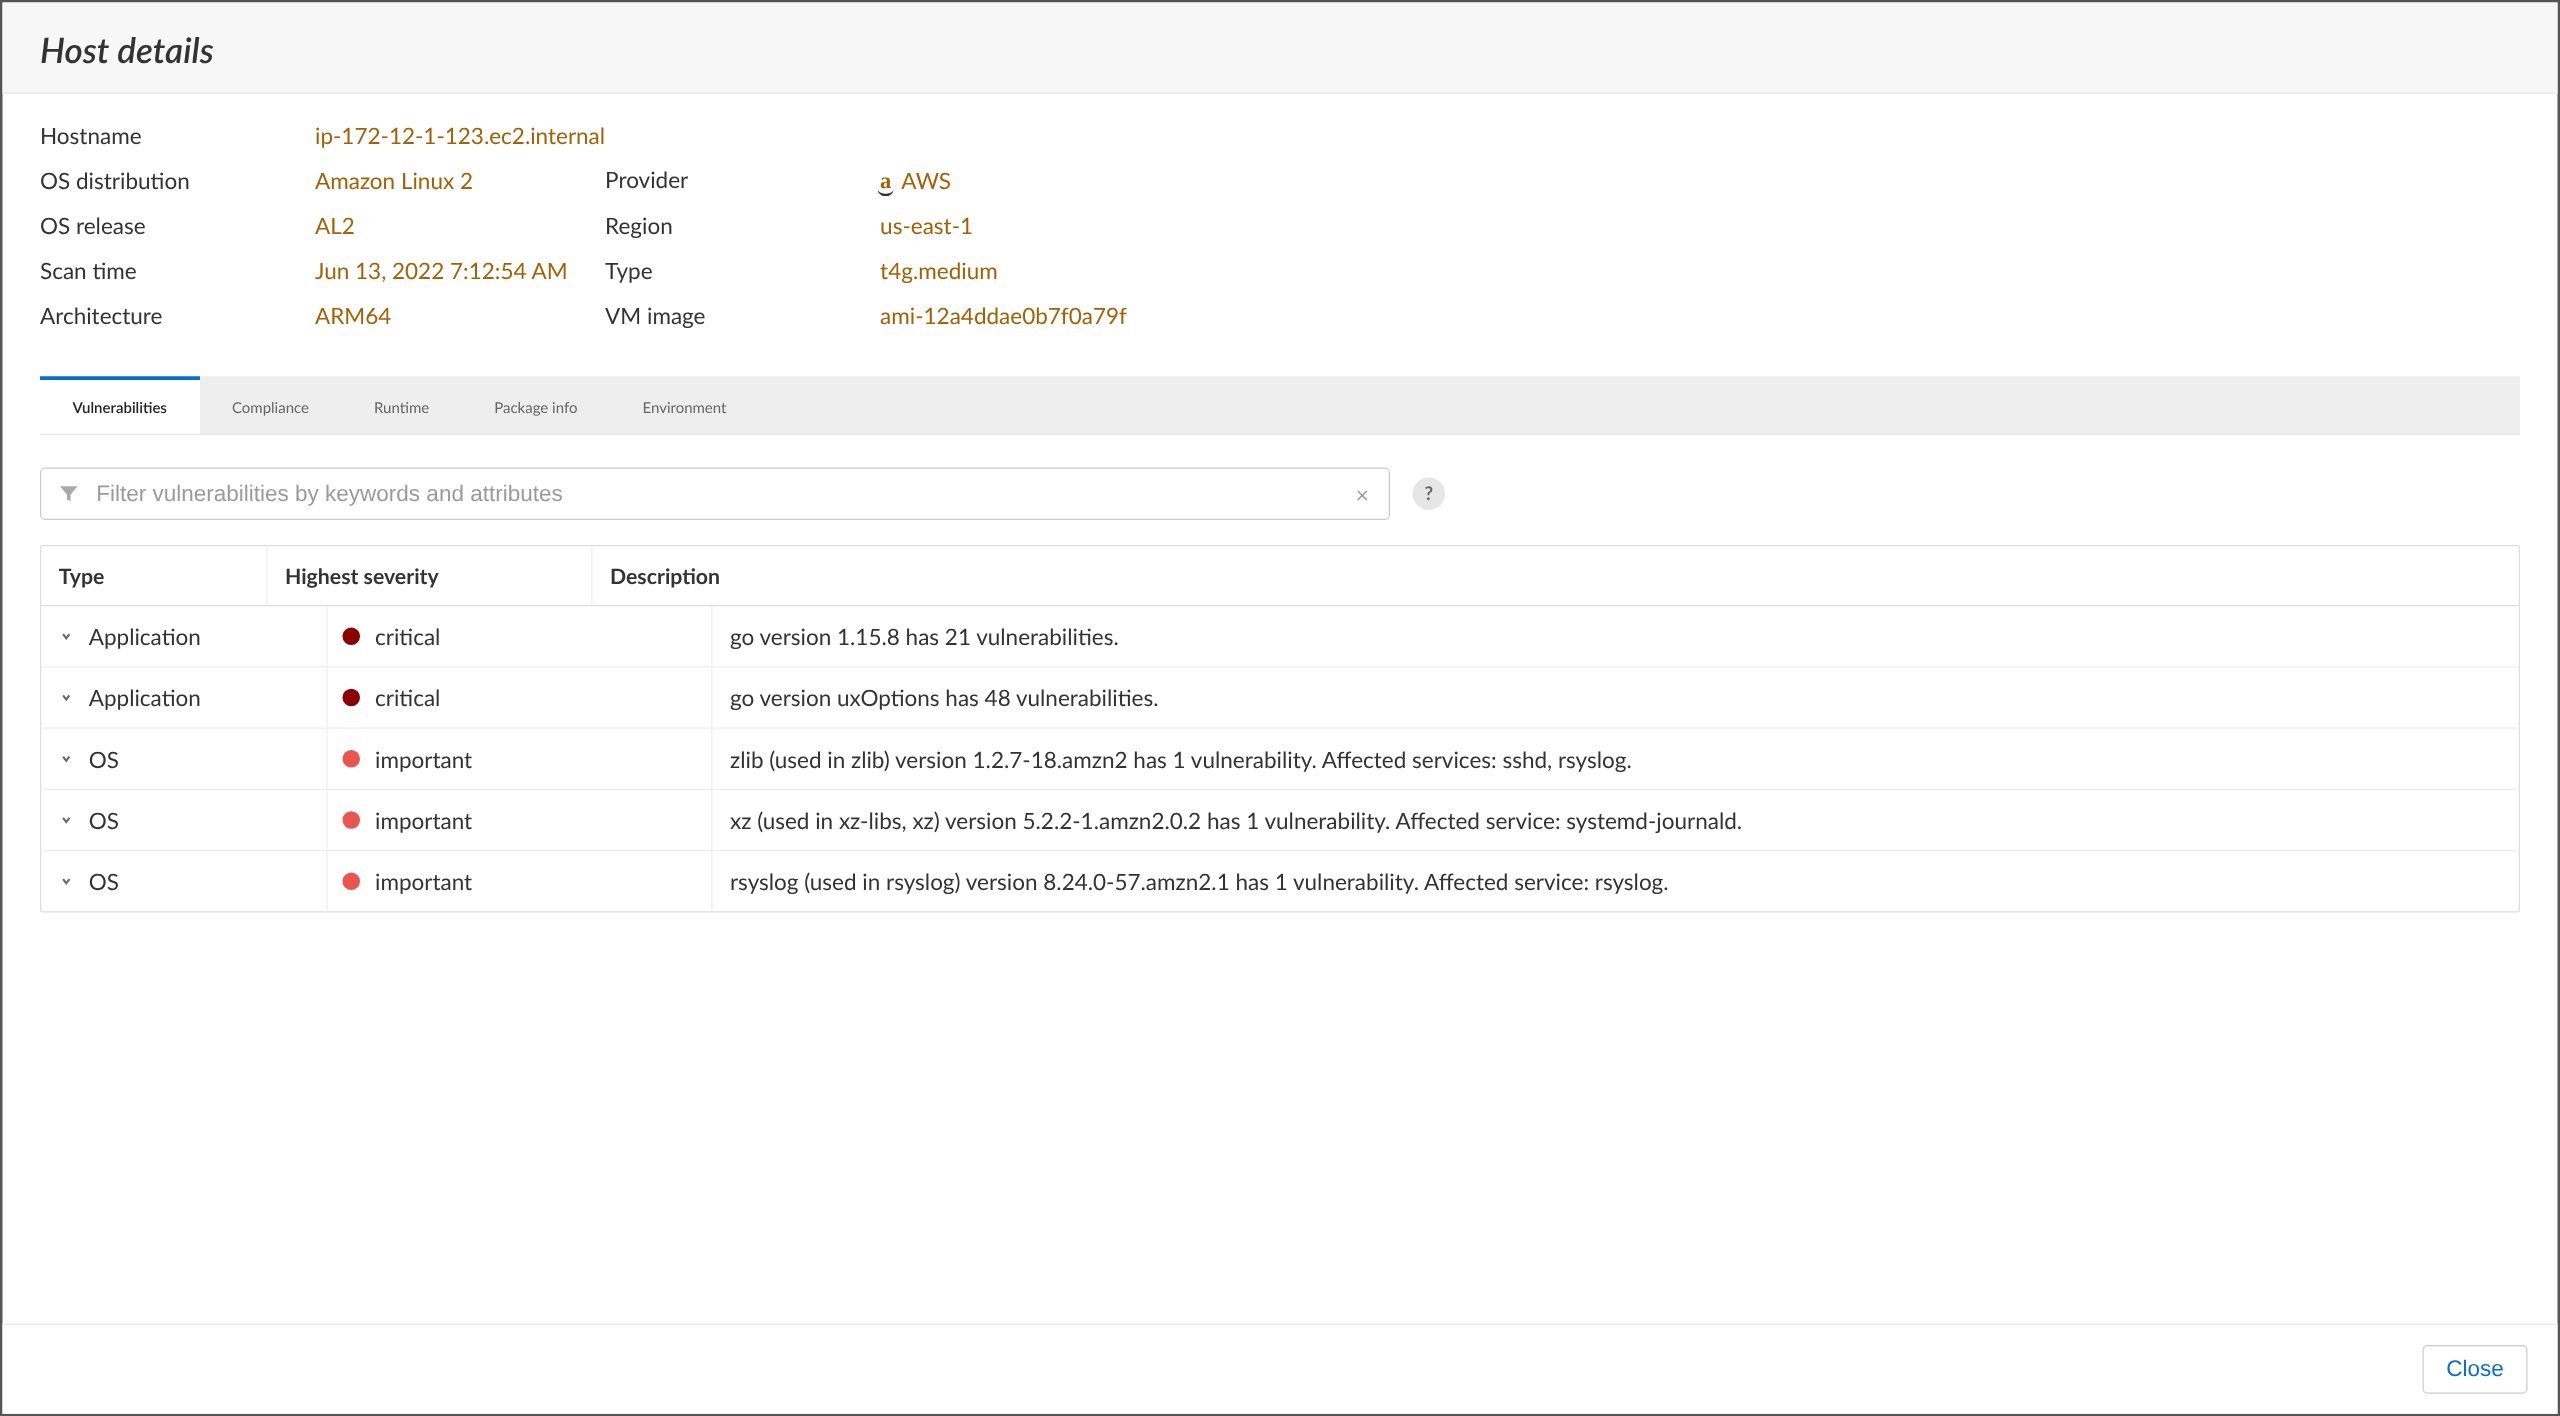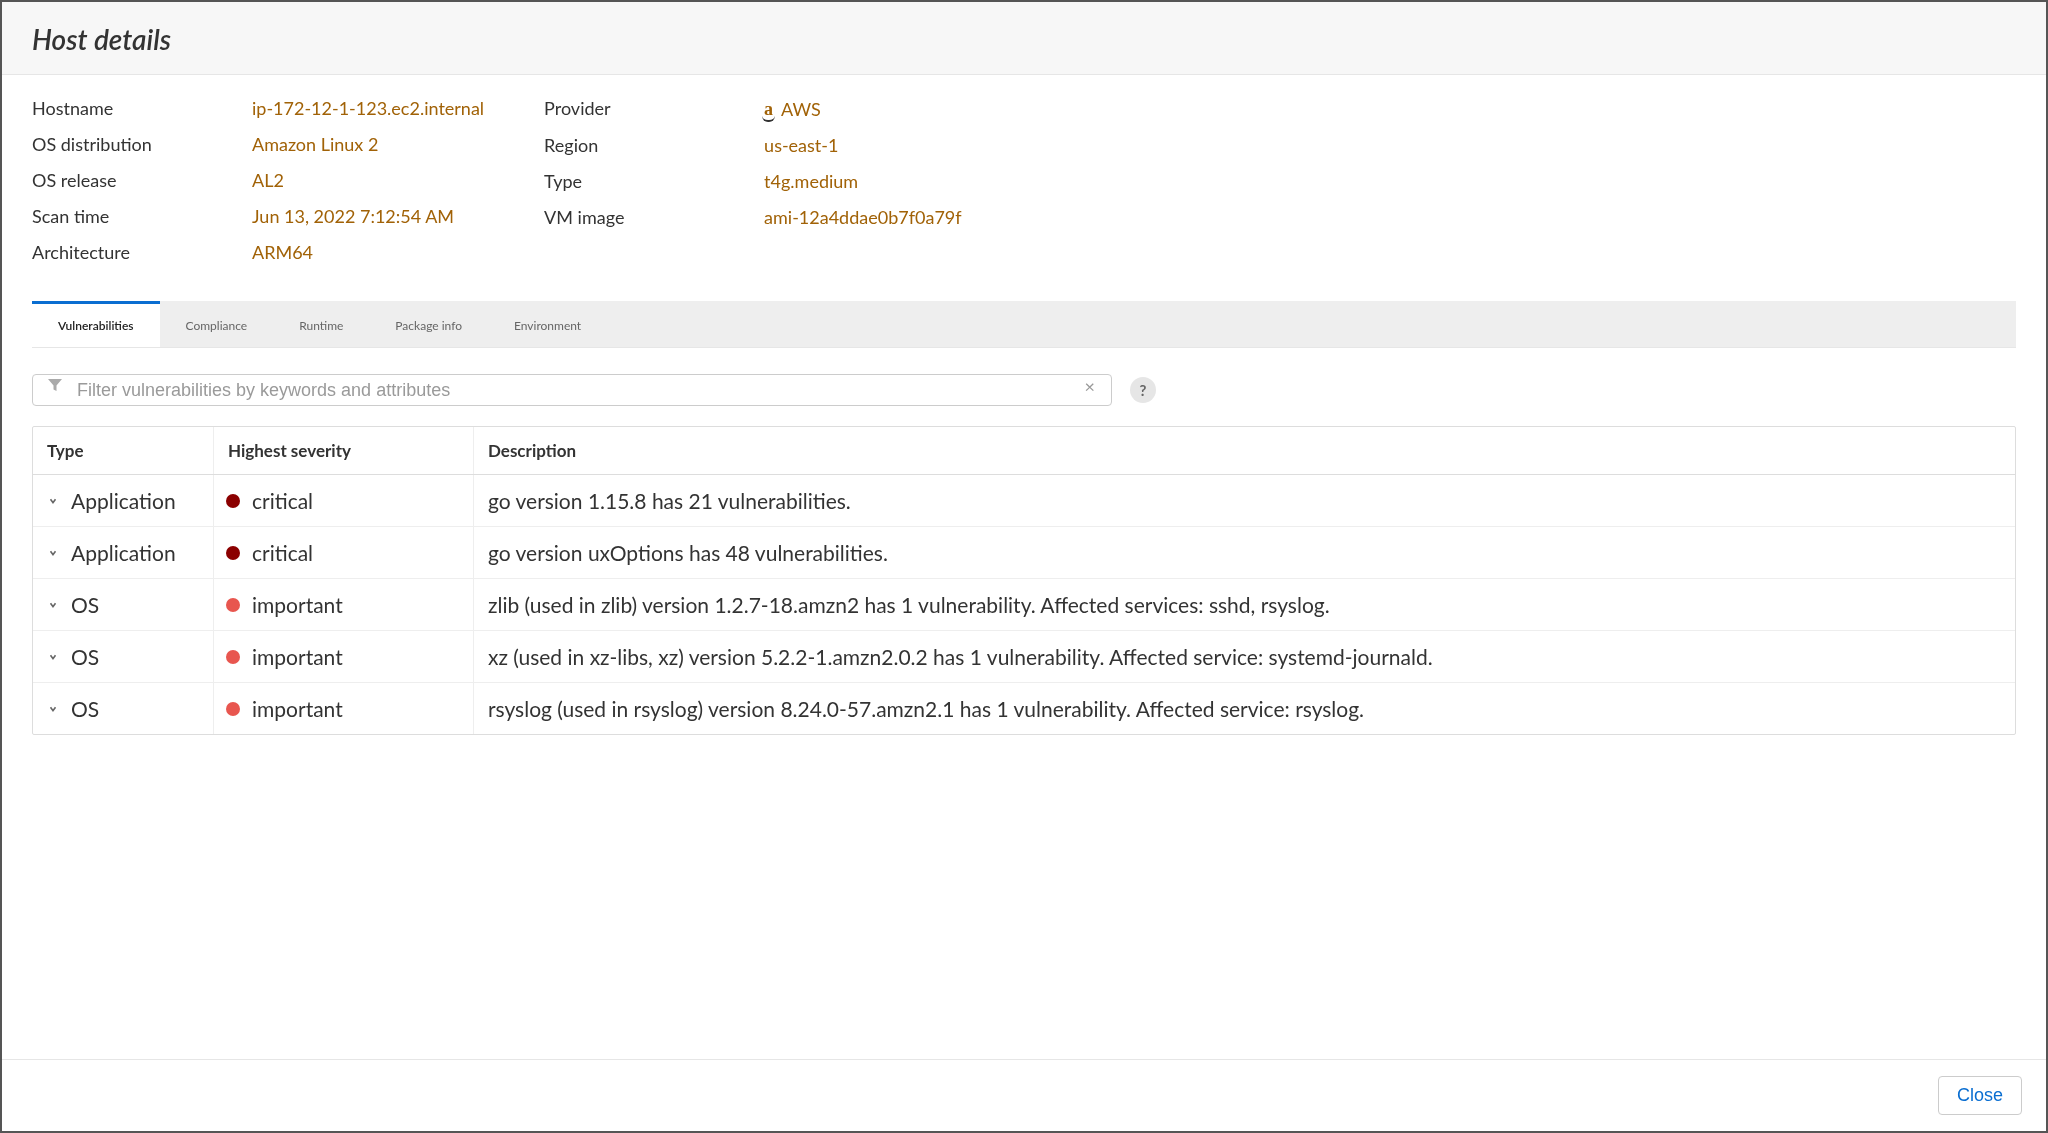--- a/index.html
+++ b/index.html
@@ -30,21 +30,21 @@
     color: #333;
     font-style: italic;
   }
   .body {
     padding: 22px 30px 0 30px;
     flex: 1;
     overflow: hidden;
   }
   .meta-grid {
     display: flex;
-    gap: 60px;
+    align-items: flex-end;
   }
   .meta-col { }
   .meta-row {
     display: flex;
     margin-bottom: 14px;
     font-size: 18px;
   }
   .meta-label {
     width: 220px;
     color: #333;
@@ -98,22 +98,23 @@
     align-items: center;
     gap: 18px;
     margin-top: 26px;
   }
   .filter-input-wrap {
     flex: 1;
     max-width: 1080px;
     border: 1px solid #ccc;
     border-radius: 4px;
     display: flex;
+    align-items: center;
     padding: 0 12px;
-    height: 32px;
+    height: 42px;
     color: #888;
   }
   .filter-icon {
     width: 20px; height: 20px;
     display: inline-flex;
     align-items: center; justify-content: center;
     color: #aaa;
     margin-right: 10px;
   }
   .filter-input {
@@ -159,21 +160,22 @@
     font-size: 17px;
   }
   .th, .td {
     padding: 13px 14px;
   }
   .th + .th, .td + .td {
     border-left: 1px solid #eee;
   }
   .trow {
     border-top: 1px solid #eee;
-    font-size: 21px;
+    font-size: 18px;
+    gap: 48px;
   }
   .trow:first-child { border-top: none; }
   .type-cell {
     display: flex;
     align-items: center;
     gap: 12px;
   }
   .chev {
     width: 12px; height: 12px;
     display: inline-flex;

